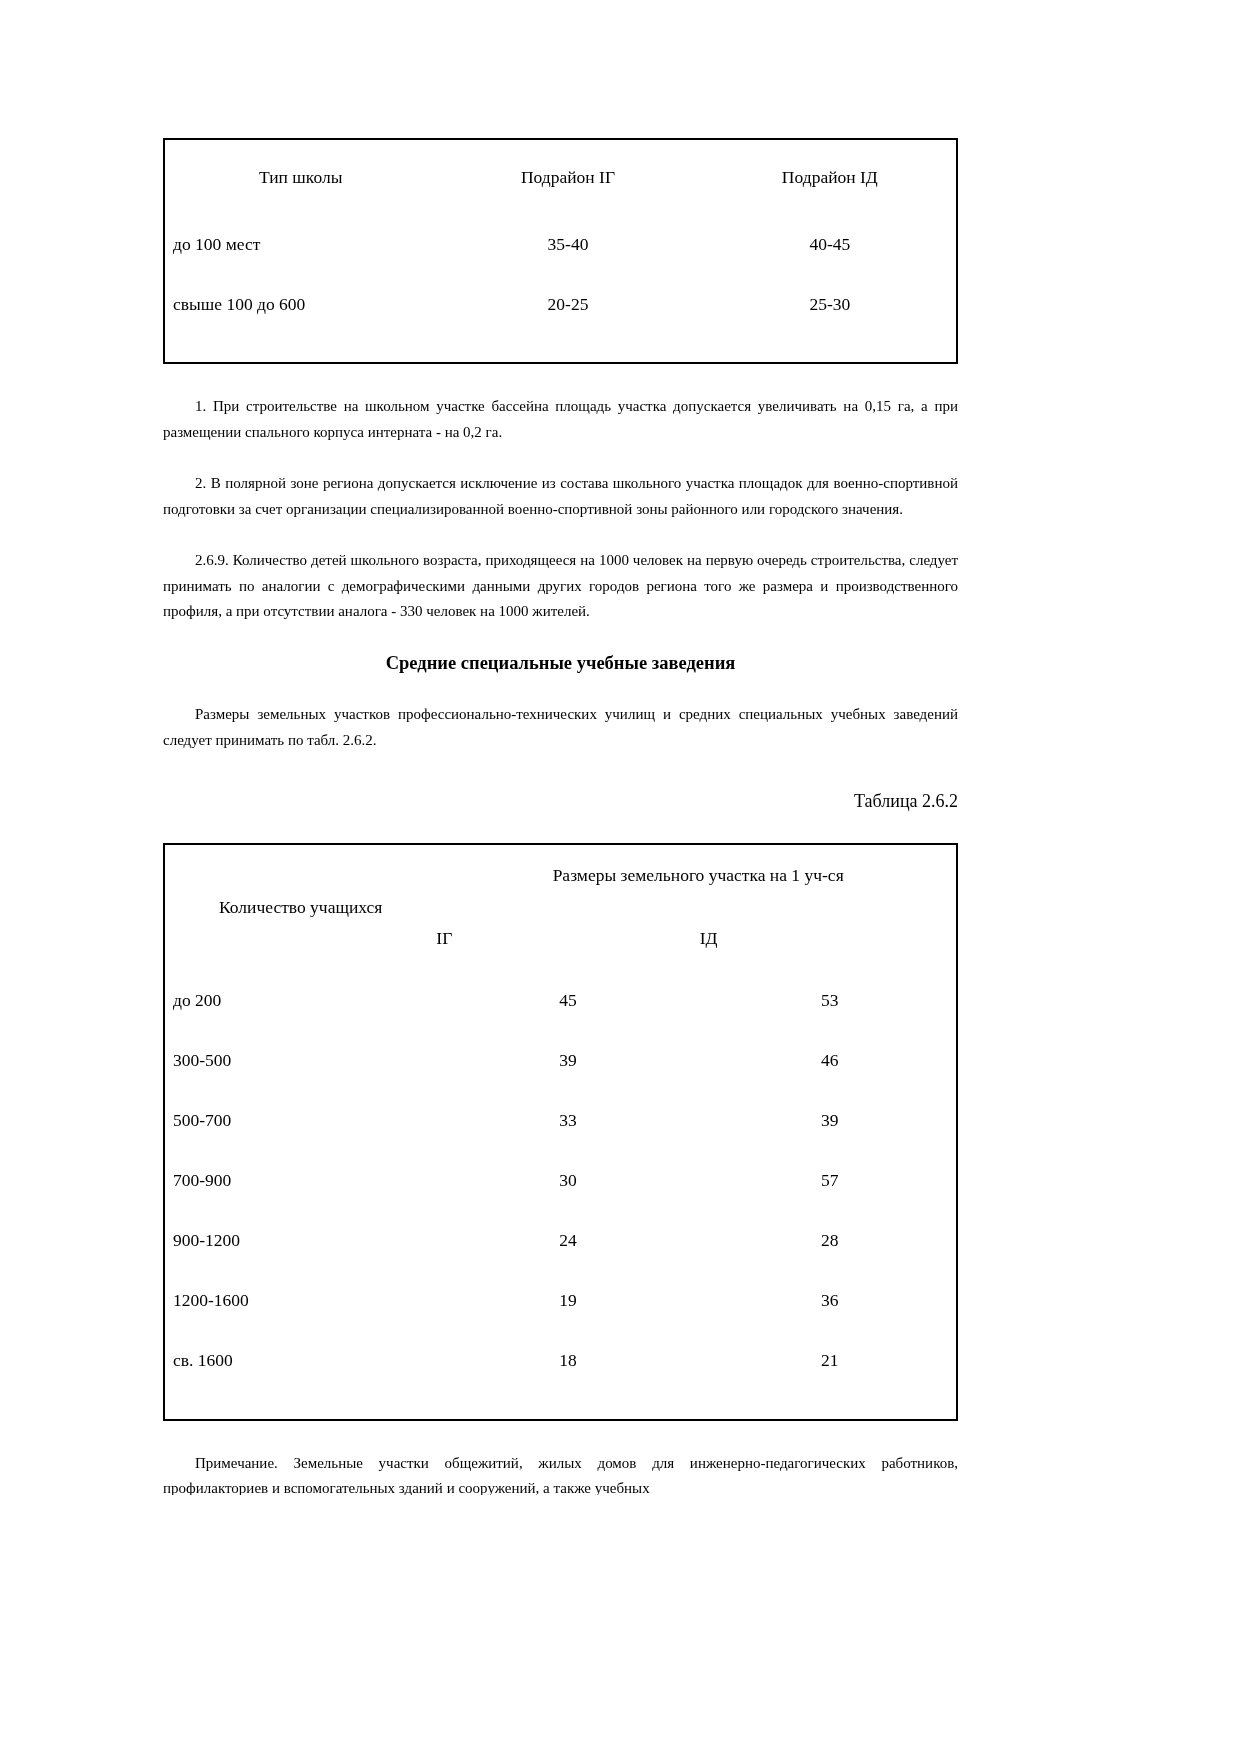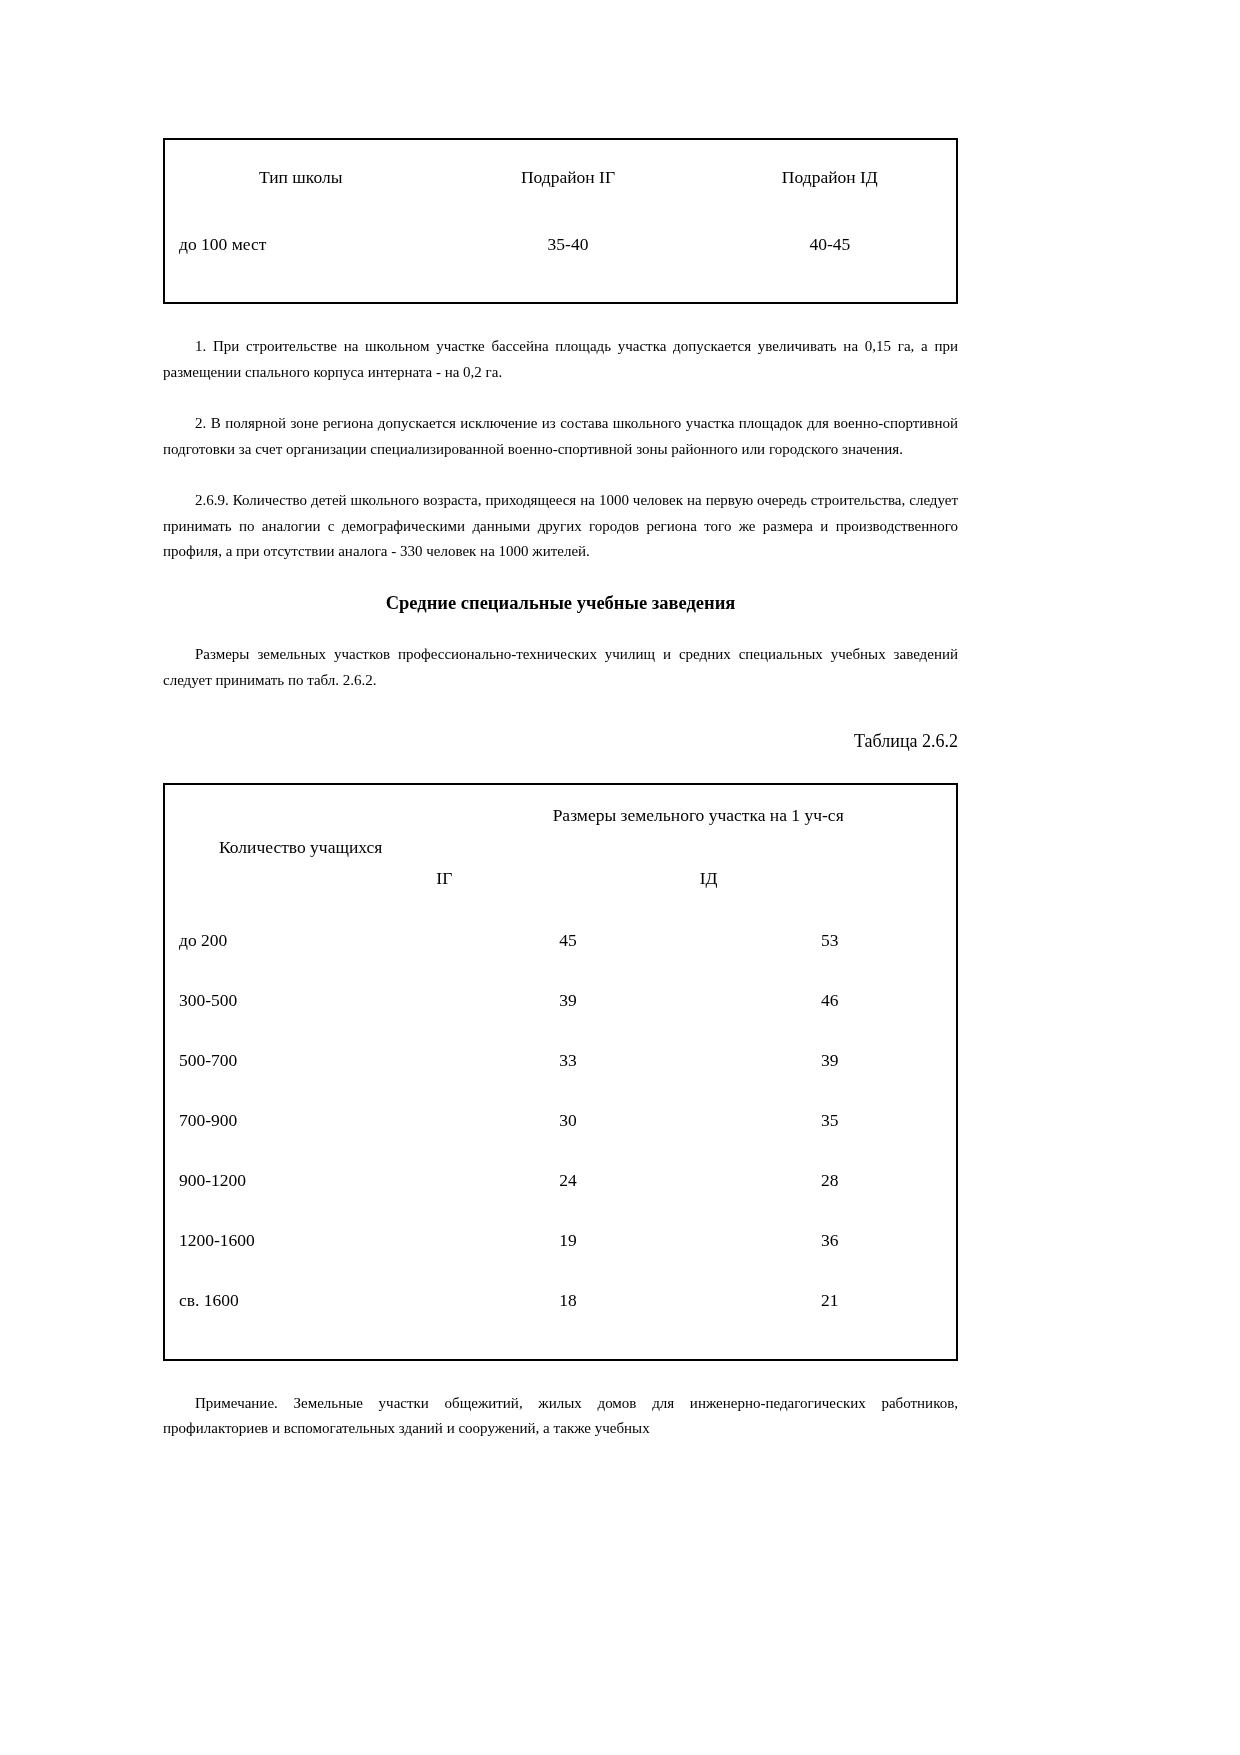--- a/index.html
+++ b/index.html
@@ -66,21 +66,21 @@
 
   .body-row td {
     border-right: 2px solid #000;
     height: 60px;
     vertical-align: middle;
     font-size: 17.5px;
   }
   .body-row td:last-child { border-right: 0; }
   .body-row td.c-label {
     text-align: left;
-    padding-left: 14px;
+    padding-left: 8px;
   }
   .body-row td.c-val {
     text-align: center;
   }
   
   .spacer-row td {
     height: 28px;
     border-right: 0;
   }
 
@@ -150,20 +150,25 @@
           <tr class="hdr-row">
             <td>Тип школы</td>
             <td>Подрайон IГ</td>
             <td>Подрайон IД</td>
           </tr>
           <tr class="body-row">
             <td class="c-label">до 100 мест</td>
             <td class="c-val">35-40</td>
             <td class="c-val">40-45</td>
           </tr>
+          <tr class="body-row">
+            <td class="c-label">свыше 100 до 600</td>
+            <td class="c-val">20-25</td>
+            <td class="c-val">25-30</td>
+          </tr>
           <tr class="spacer-row">
             <td></td>
             <td></td>
             <td></td>
           </tr>
         </tbody>
       </table>
     </div>
 
     <div class="gap-30"></div>
@@ -220,21 +225,21 @@
             <td class="c-val">46</td>
           </tr>
           <tr class="body-row">
             <td class="c-label">500-700</td>
             <td class="c-val">33</td>
             <td class="c-val">39</td>
           </tr>
           <tr class="body-row">
             <td class="c-label">700-900</td>
             <td class="c-val">30</td>
-            <td class="c-val">35</td>
+            <td class="c-val">57</td>
           </tr>
           <tr class="body-row">
             <td class="c-label">900-1200</td>
             <td class="c-val">24</td>
             <td class="c-val">28</td>
           </tr>
           <tr class="body-row">
             <td class="c-label">1200-1600</td>
             <td class="c-val">19</td>
             <td class="c-val">36</td>

